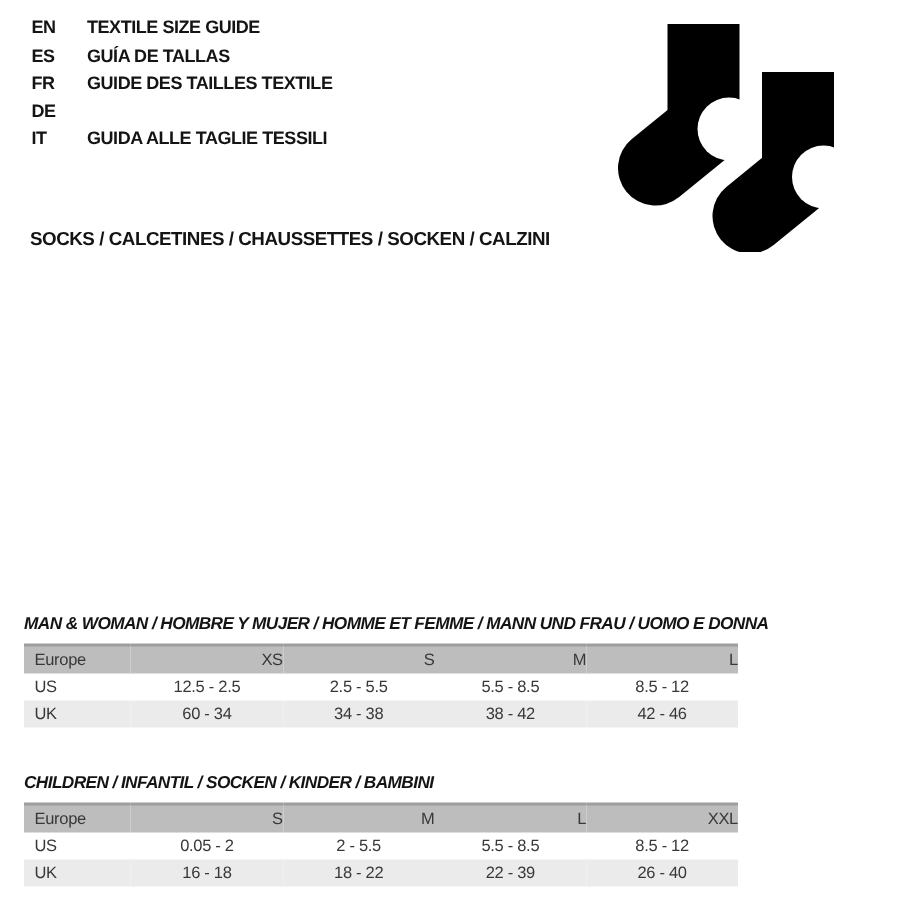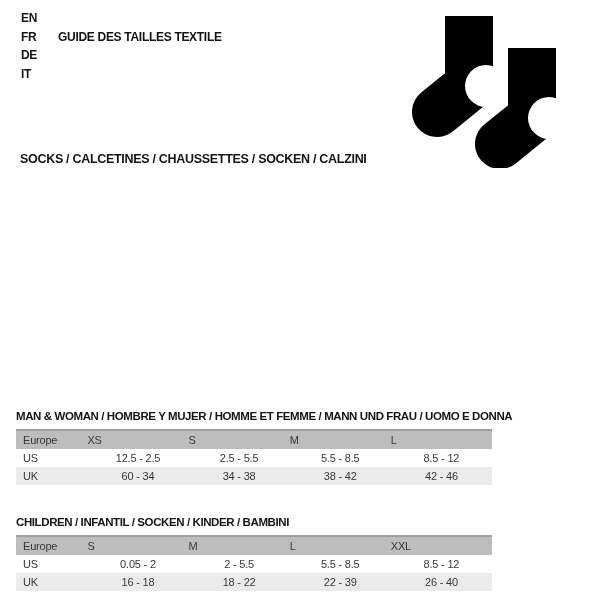--- a/index.html
+++ b/index.html
@@ -41,62 +41,69 @@
 
   
   .table-section { position: absolute; left: 16px; width: 476px; }
   .section-man-woman { top: 409px; }
   .section-children { top: 515px; }
 
   .table-title {
     font-size: 11.5px; font-weight: 700; letter-spacing: -0.4px;
     line-height: 14px; margin: 0 0 6px 0; white-space: nowrap;
     color: var(--text, #141414);
+    font-style: italic;
   }
 
   table.size-table {
     width: 100%; border-collapse: collapse; table-layout: fixed;
     font-size: 11px; letter-spacing: -0.2px;
     color: var(--table-text, #383838);
   }
   table.size-table thead tr {
     background: var(--header-bg, #bdbdbd);
     border-top: 2px solid var(--header-border, #9e9e9e);
     margin-top: 28px;
   }
   table.size-table th {
-    font-weight: 400; height: 18px; padding: 0; text-align: left;
+    font-weight: 400; height: 18px; padding: 0; text-align: right;
   }
   table.size-table td {
     height: 18px; padding: 0; text-align: center;
   }
   table.size-table .region-col { width: 15%; }
   table.size-table th.region, table.size-table td.region {
     text-align: left; padding-left: 7px;
   }
   table.size-table tbody tr.alt { background: var(--alt-row-bg, #ebebeb); }
 </style>
 </head>
 <body>
 
 <div class="canvas">
 
   <div class="lang-block">
     <div class="lang-row">
       <span class="lang-code">EN</span>
+      <span class="lang-label">TEXTILE SIZE GUIDE</span>
+    </div>
+    <div class="lang-row">
+      <span class="lang-code">ES</span>
+      <span class="lang-label">GUÍA DE TALLAS</span>
     </div>
     <div class="lang-row">
       <span class="lang-code">FR</span>
       <span class="lang-label">GUIDE DES TAILLES TEXTILE</span>
     </div>
     <div class="lang-row">
       <span class="lang-code">DE</span>
     </div>
     <div class="lang-row">
       <span class="lang-code">IT</span>
+      <span class="lang-label">GUIDA ALLE TAGLIE TESSILI</span>
     </div>
   </div>
 
   <div class="product-line">SOCKS / CALCETINES / CHAUSSETTES / SOCKEN / CALZINI</div>
 
   <svg class="socks-icon" width="160" height="152" viewBox="0 0 160 152" aria-hidden="true">
     <g transform="translate(33,0)">
       <rect class="sock-fill" x="0" y="0" width="48" height="72"></rect>
       <path class="sock-stroke" d="M 24 70 L -8 96" stroke-width="50" stroke-linecap="round"></path>
       <circle class="sock-heel" cx="41" cy="70" r="21"></circle>

